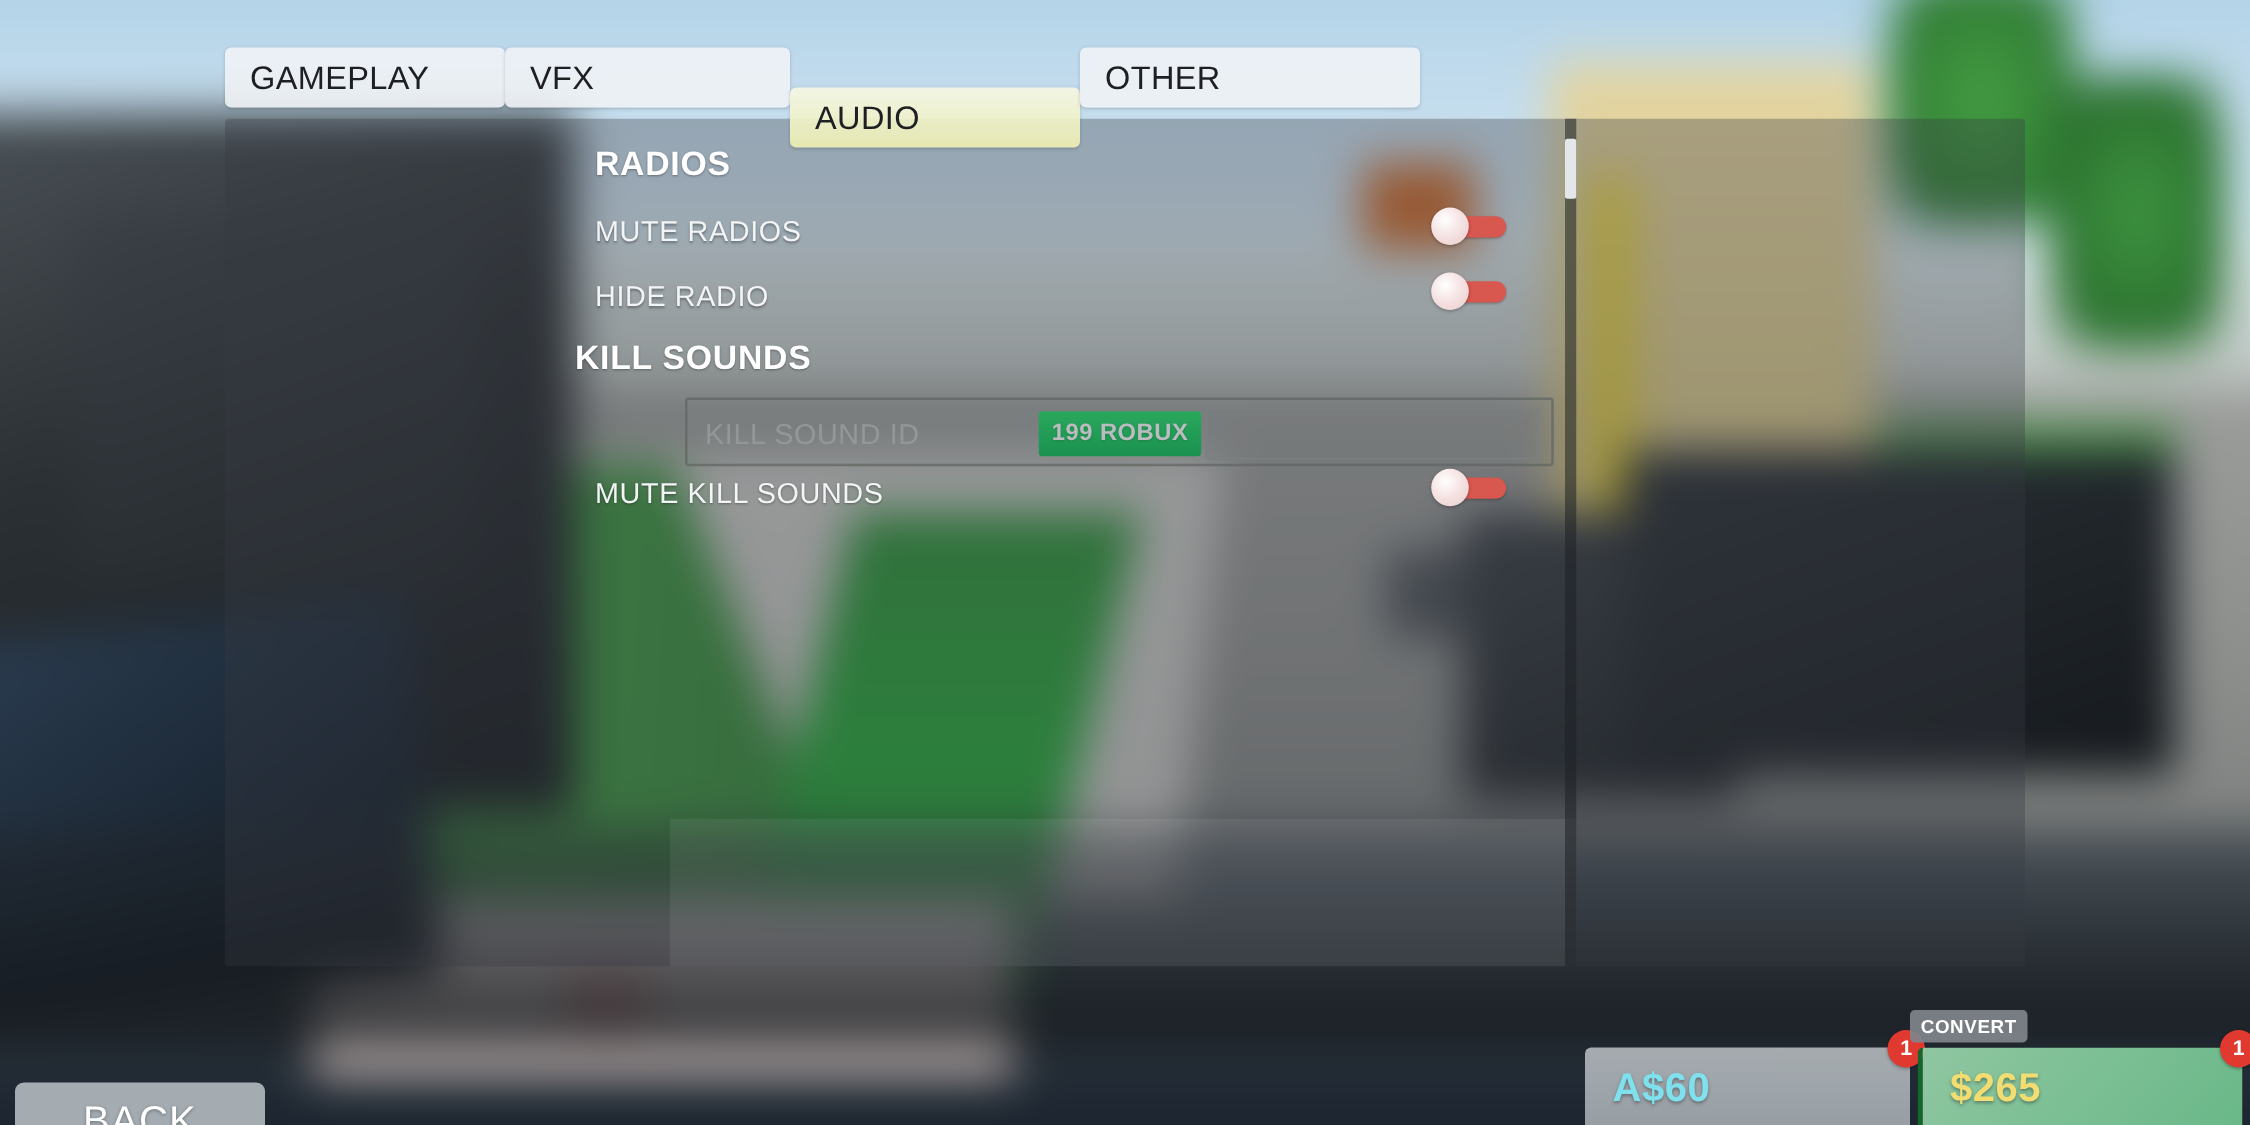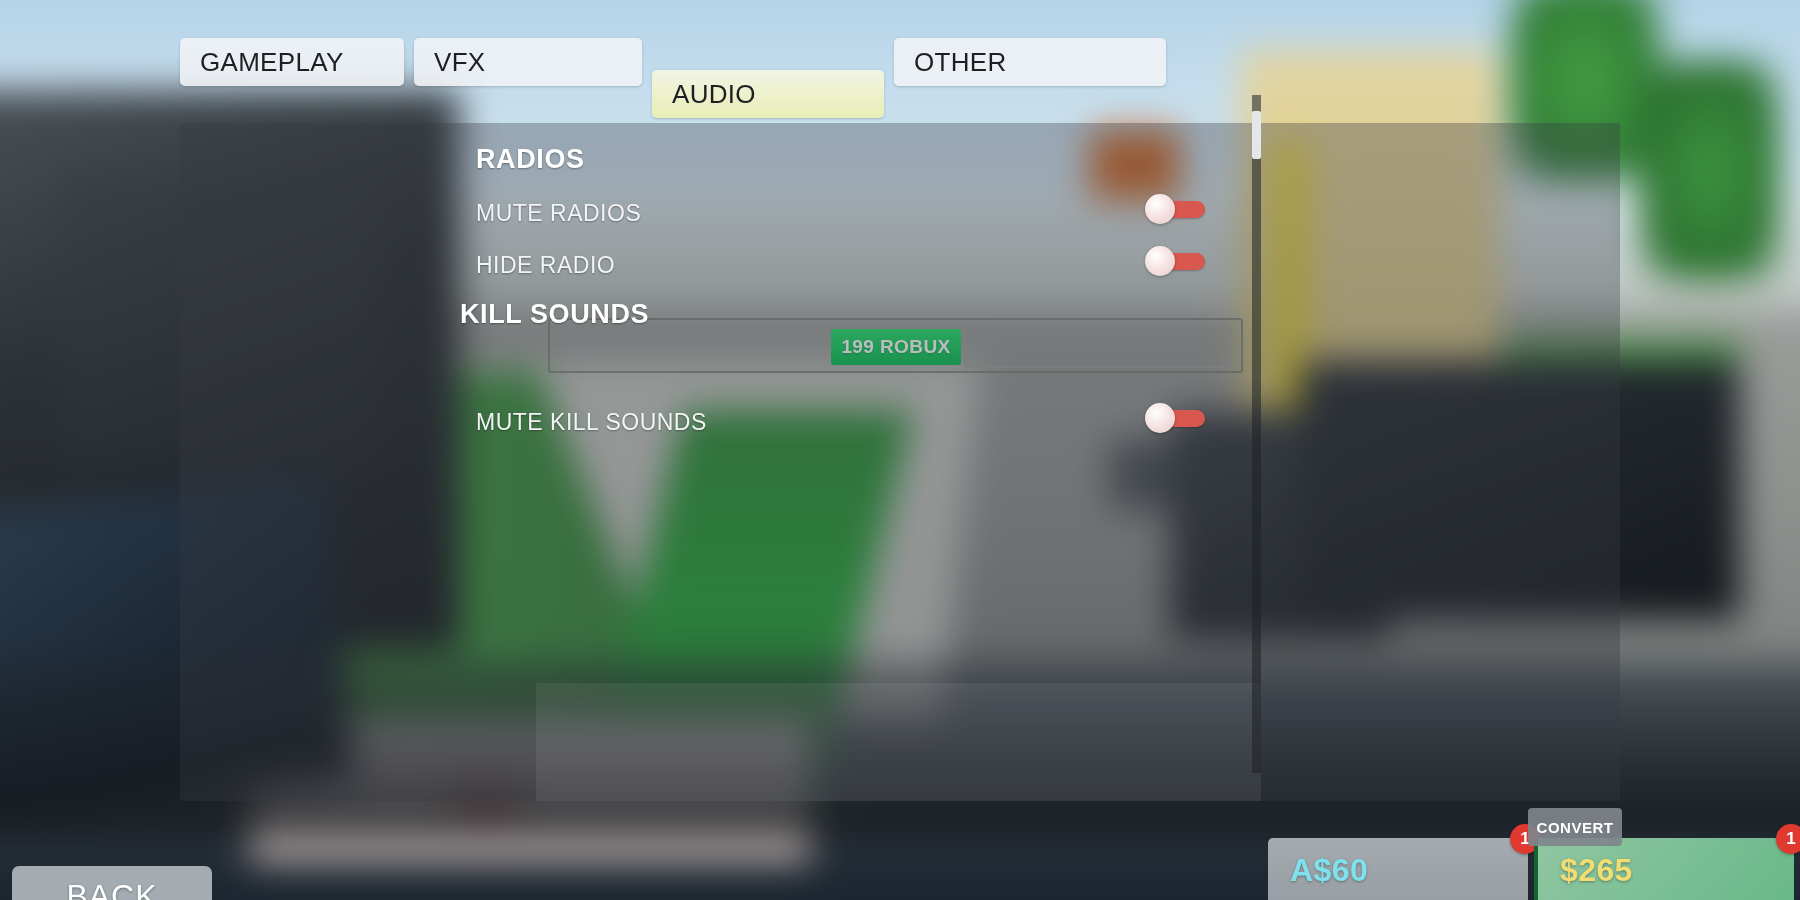--- a/index.html
+++ b/index.html
@@ -88,21 +88,20 @@
   .bg-pinkmark { left:490px; top:820px; width:110px; height:80px;
     background:radial-gradient(ellipse,#d98a8a 0%, rgba(217,138,138,0) 70%); }
   .bg-bottomdark { left:0; top:720px; width:100%; height:180px;
     background:linear-gradient(180deg, rgba(35,40,46,0.45) 0%, rgba(20,24,28,0.85) 100%); }
 
   
   #tabbar {
     position:absolute;
     left:180px; top:38px;
     display:flex;
-    gap:10px;
     z-index:20;
   }
   .tab {
     height:48px;
     display:flex; align-items:center;
     padding:0 20px;
     border-radius:5px;
     font-size:26px;
     font-weight:400;
     letter-spacing:0.3px;
@@ -122,21 +121,20 @@
 
   
   #panel {
     position:absolute;
     left:180px; top:95px;
     width:1440px; height:678px;
     background:rgba(56,60,66,0.34);
     border-radius:3px;
     z-index:15;
     overflow:hidden;
-    margin-top:28px;
   }
   
   #scroll-viewport {
     position:absolute;
     left:0; top:0;
     width:1081px; height:100%;
   }
   #content-sheet {
     position:absolute;
     left:356px; top:560px;
@@ -303,21 +301,21 @@
     background:#e03a30;
     color:#ffffff;
     font-size:17px;
     font-weight:700;
     display:flex; align-items:center; justify-content:center;
     box-shadow:0 1px 3px rgba(0,0,0,0.35);
   }
   #convert-button {
     position:absolute;
     left:1528px; top:808px;
-    width:94px; height:38px;
+    width:94px; height:26px;
     background:rgba(128,134,140,0.92);
     border-radius:4px;
     display:flex; align-items:center; justify-content:center;
     color:#ffffff;
     font-size:15px;
     font-weight:700;
     letter-spacing:0.5px;
     z-index:31;
     cursor:pointer;
   }
@@ -388,20 +386,21 @@
   <div class="section-head" style="left:280px; top:176px;">KILL SOUNDS</div>
 
   <div class="row-label" style="left:296px; top:286px;">MUTE KILL SOUNDS</div>
   <div class="toggle" style="left:965px; top:283px;">
     <div class="track"></div>
     <div class="knob"></div>
   </div>
 </div>
 
 <div id="ks-field">
+  <div id="ks-placeholder">KILL SOUND ID</div>
   <div id="ks-robux">199 ROBUX</div>
   <div id="ks-input"></div>
 </div>
 
 <div id="scrollbar-track">
   <div id="scrollbar-thumb"></div>
 </div>
 
 <div id="back-button">BACK</div>
 

